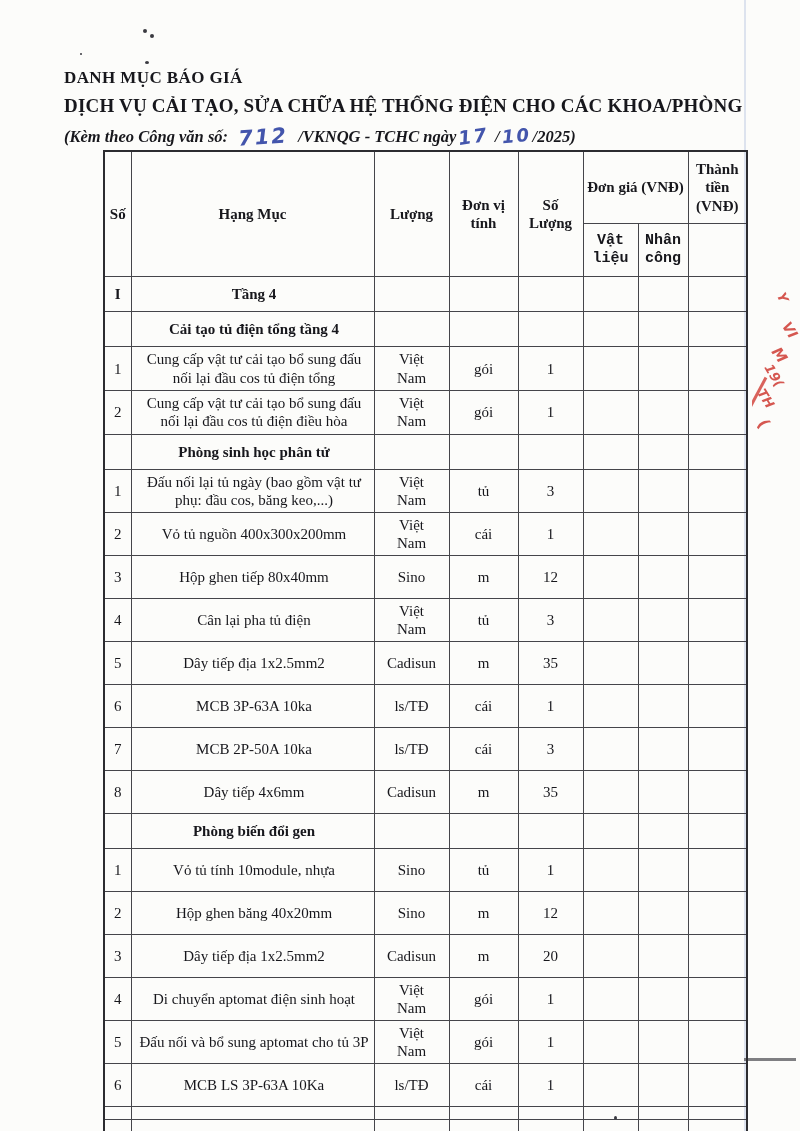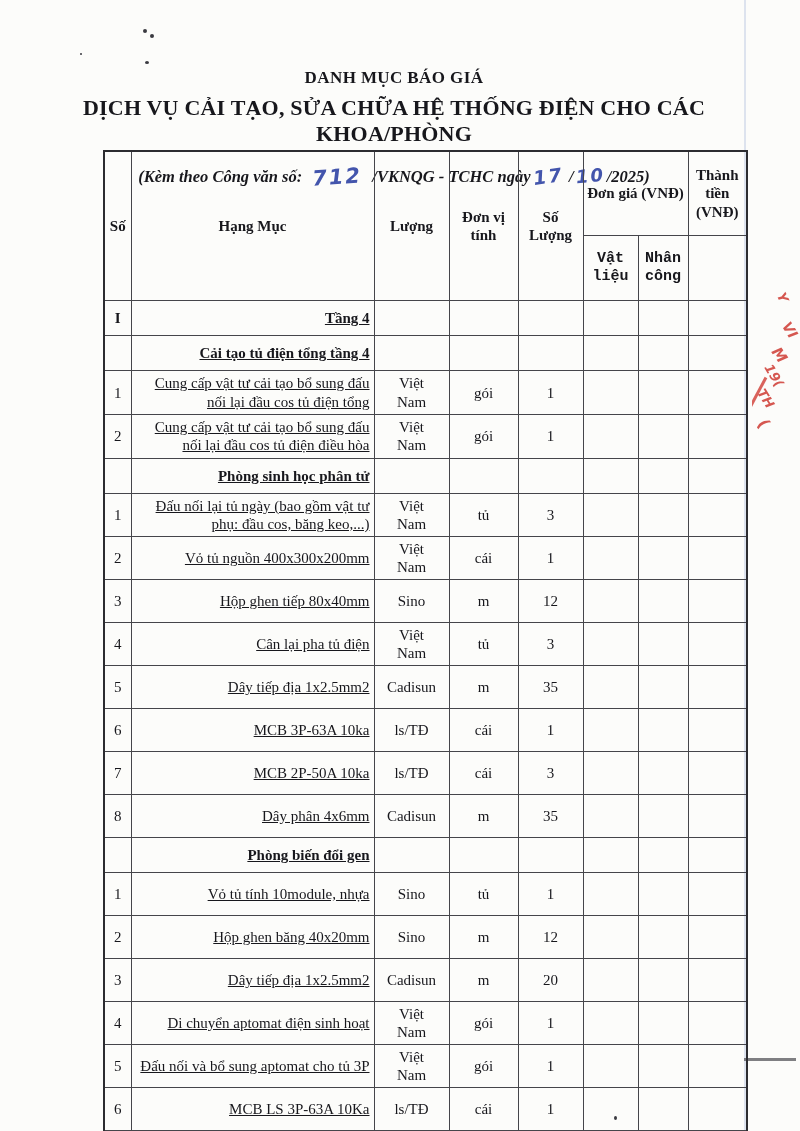--- a/index.html
+++ b/index.html
@@ -3,38 +3,38 @@
 <meta charset="utf-8">
 <style>
   html,body{margin:0;padding:0;}
   body{width:800px;height:1131px;position:relative;background:#ffffff;overflow:hidden;}
   .page{position:absolute;inset:0;background:#fcfcfa;font-family:"Liberation Serif",serif;color:#17171c;}
   
   .fold-line{position:absolute;left:744px;top:0;width:2px;height:1131px;background:#dde3ee;}
   
   .spk{position:absolute;background:#3a3a40;border-radius:50%;}
   
-  .doc-head{position:absolute;left:49px;top:68px;width:690px;text-align:center;}
+  .doc-head{position:absolute;left:64px;top:68px;width:690px;text-align:left;}
   .title1{font-size:17px;font-weight:bold;letter-spacing:.4px;margin:0 0 7px 0;}
-  .title2{font-size:22px;font-weight:bold;letter-spacing:.2px;margin:0 0 16px 0;}
+  .title2{font-size:19px;font-weight:bold;letter-spacing:.2px;margin:0 0 6px 0;}
   .subtitle{font-size:16.5px;font-style:italic;font-weight:bold;margin:0;}
   .hw{color:#4355ac;font-family:"DejaVu Sans",sans-serif;font-style:italic;font-weight:bold;
       display:inline-block;letter-spacing:2px;}
   .hw-num{font-size:21px;transform:rotate(-4deg) translateY(2px);padding:0 6px;}
   .hw-day{font-size:19px;transform:rotate(-8deg) translateY(1px);padding:0 2px;}
   .hw-month{font-size:18px;transform:rotate(-5deg);padding:0 2px;}
   
   table.quote{position:absolute;left:103px;top:150px;width:643px;border-collapse:collapse;
       table-layout:fixed;border:2.5px solid #2c2c30;}
   th,td{border:1.5px solid #45454a;font-size:15px;line-height:1.22;vertical-align:middle;
       text-align:center;padding:2px 3px;overflow:hidden;}
-  th{font-weight:bold;padding:14px 2px;}
+  th{font-weight:bold;padding:8px 2px;}
   .hrow1 th{height:50px;}
   .hrow2 th{height:34px;font-family:Liberation Mono, monospace;}
-  .cell-hang-muc{text-align:right;padding:3px 4px 3px 7px;text-decoration:underline;}
+  .cell-hang-muc{text-align:center;padding:3px 4px 3px 7px;}
   .cell-hang{white-space:pre-line;}
   .row-section td{height:28px;font-weight:bold;}
   .row-section .cell-hang-muc{font-weight:bold;}
   .row-subsection td{height:28px;}
   .row-subsection .cell-hang-muc{font-weight:bold;}
   .row-tall td{height:40px;}
   .row-spacer td{height:12px;padding:0;}
   .row-item td{height:36px;}
   
   .stamp{position:absolute;left:752px;top:288px;width:48px;height:175px;overflow:hidden;
@@ -224,21 +224,21 @@
           <td class="cell-hang-muc">MCB  2P-50A 10ka</td>
           <td class="cell-hang">ls/TĐ</td>
           <td class="cell-dvt">cái</td>
           <td class="cell-so-luong">3</td>
           <td class="cell-vat-lieu"></td>
           <td class="cell-nhan-cong"></td>
           <td class="cell-thanh-tien"></td>
         </tr>
         <tr class="row-item">
           <td class="cell-so">8</td>
-          <td class="cell-hang-muc">Dây phân 4x6mm</td>
+          <td class="cell-hang-muc">Dây tiếp 4x6mm</td>
           <td class="cell-hang">Cadisun</td>
           <td class="cell-dvt">m</td>
           <td class="cell-so-luong">35</td>
           <td class="cell-vat-lieu"></td>
           <td class="cell-nhan-cong"></td>
           <td class="cell-thanh-tien"></td>
         </tr>
         <tr class="row-subsection">
           <td class="cell-so"></td>
           <td class="cell-hang-muc">Phòng biến đổi gen</td>

